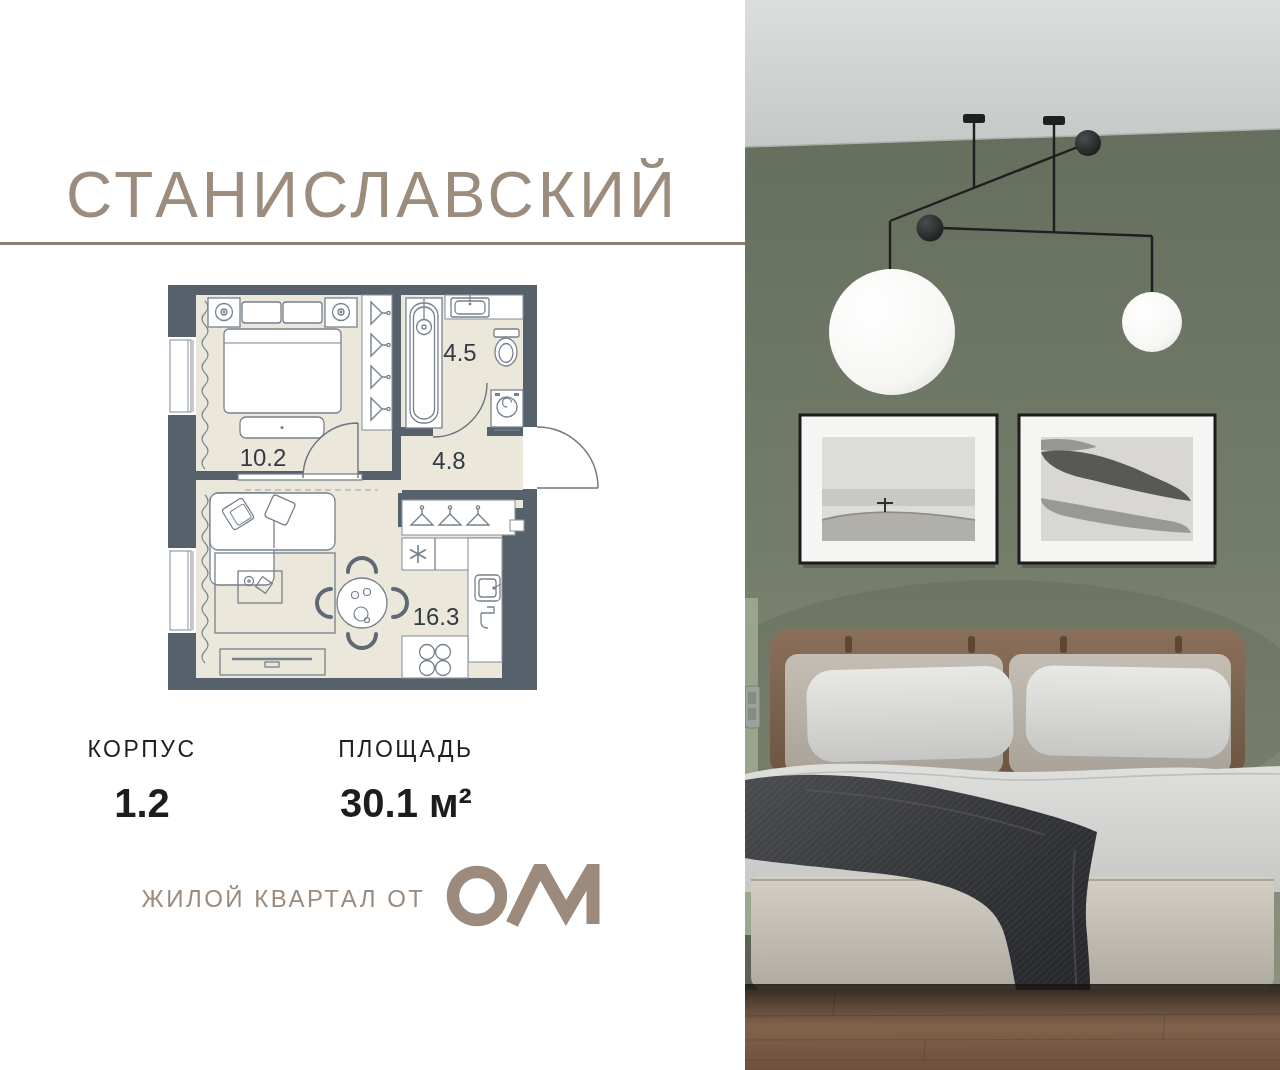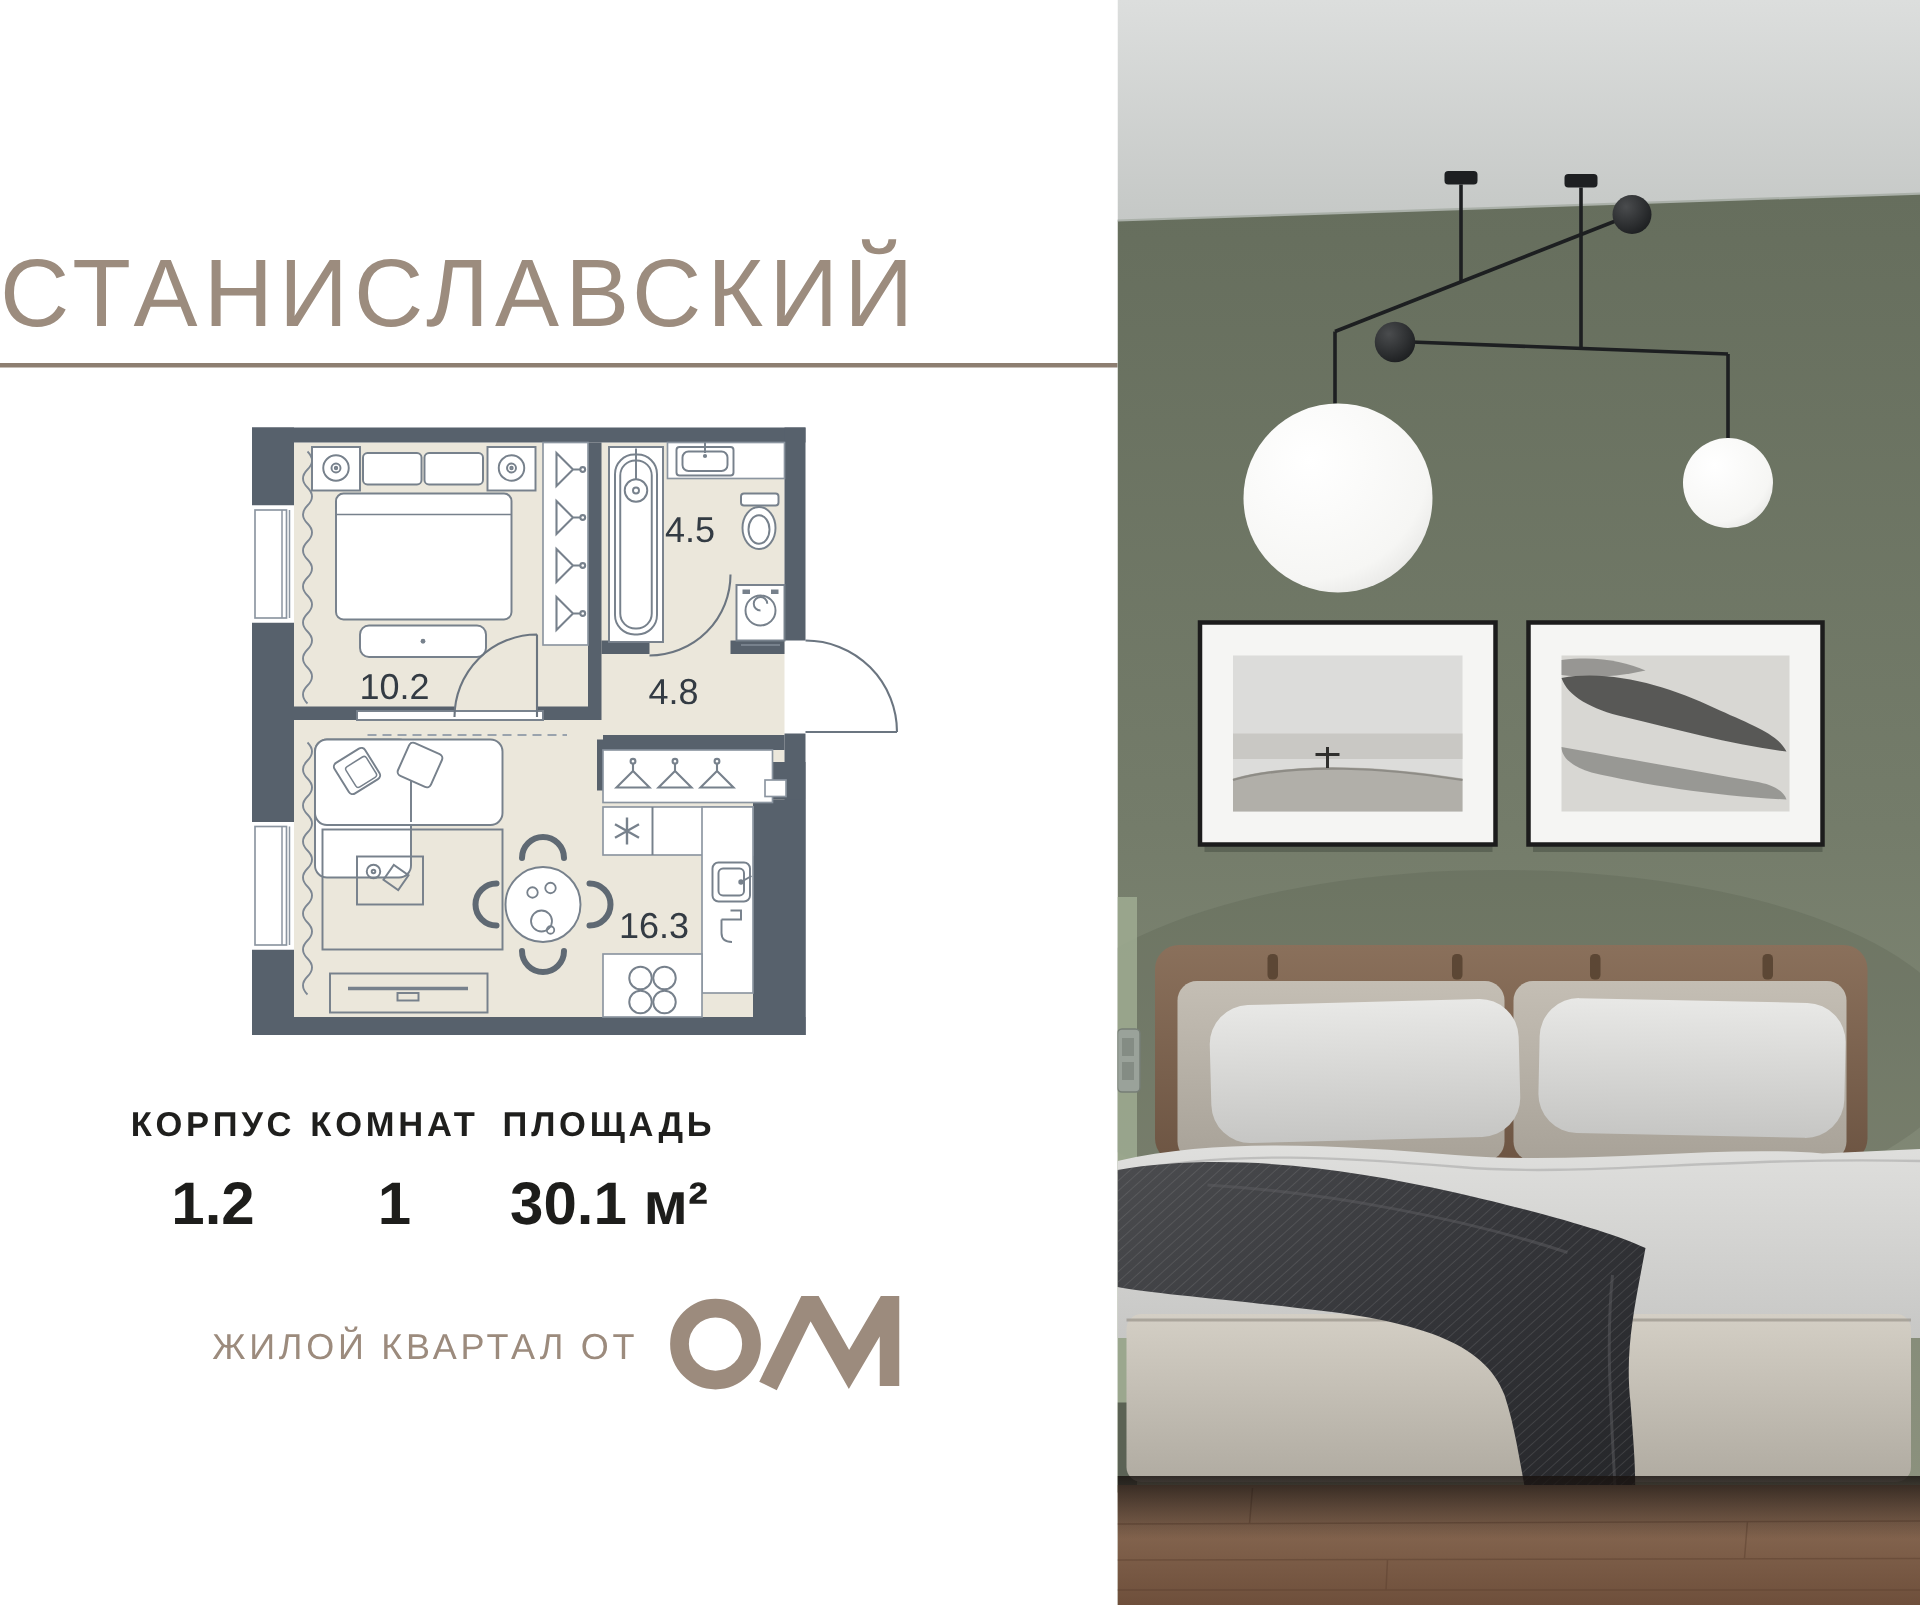--- a/index.html
+++ b/index.html
@@ -4,32 +4,32 @@
 <style>
   * { margin:0; padding:0; box-sizing:border-box; }
   body { background:#ffffff; font-family:"Liberation Sans", sans-serif; }
   #card {
     position:relative; width:1280px; height:1070px;
     background:#ffffff; overflow:hidden;
   }
   .left-panel { position:absolute; left:0; top:0; width:745px; height:1070px; background:#fff; }
   .project-title {
     position:absolute; left:0; top:163px; width:745px;
-    font-size:64px; font-weight:400;
+    text-align:center; font-size:64px; font-weight:400;
     letter-spacing:4px; color:#9c8c7e; line-height:64px; white-space:nowrap;
   }
   .title-rule {
     position:absolute; left:0; top:242px; width:745px; height:2.5px;
     background:#8d7e71;
   }
   #plan-svg { position:absolute; left:150px; top:281px; }
   .specs { position:absolute; left:0; top:736px; width:745px; height:100px; }
   .spec-col { position:absolute; transform:translateX(-50%); text-align:center; }
   .spec-col .lbl {
-    font-size:23px; font-weight:700; letter-spacing:2.5px; color:#1f1f1d; white-space:nowrap;text-align:center;
+    font-size:23px; font-weight:400; letter-spacing:2.5px; color:#1f1f1d; white-space:nowrap;text-align:center;
   }
   .spec-col .val {
     margin-top:18px; font-size:40px; font-weight:700; color:#1d1d1b; white-space:nowrap;
   }
   .footer-row {
     position:absolute; left:0; top:858px; width:745px; height:76px;
     display:flex; align-items:center; justify-content:center; gap:20px;
   }
   .tagline {
     font-size:24px; font-weight:400; letter-spacing:2.5px; color:#9c8b7d;
@@ -231,24 +231,20 @@
         <text x="299" y="188">4.8</text>
         <text x="286" y="344">16.3</text>
       </g>
     </svg>
 
     <div class="specs">
       <div class="spec-col" style="left:142px">
         <div class="lbl">КОРПУС</div>
         <div class="val">1.2</div>
       </div>
-      <div class="spec-col" style="left:263px">
-        <div class="lbl">КОМНАТ</div>
-        <div class="val">1</div>
-      </div>
       <div class="spec-col" style="left:406px">
         <div class="lbl">ПЛОЩАДЬ</div>
         <div class="val">30.1 м²</div>
       </div>
     </div>
 
     <div class="footer-row">
       <span class="tagline">ЖИЛОЙ КВАРТАЛ ОТ</span>
       <svg width="158" height="64" viewBox="0 0 158 64">
         <circle cx="31" cy="32" r="24" fill="none" stroke="#9c8b7d" stroke-width="12.5"></circle>

